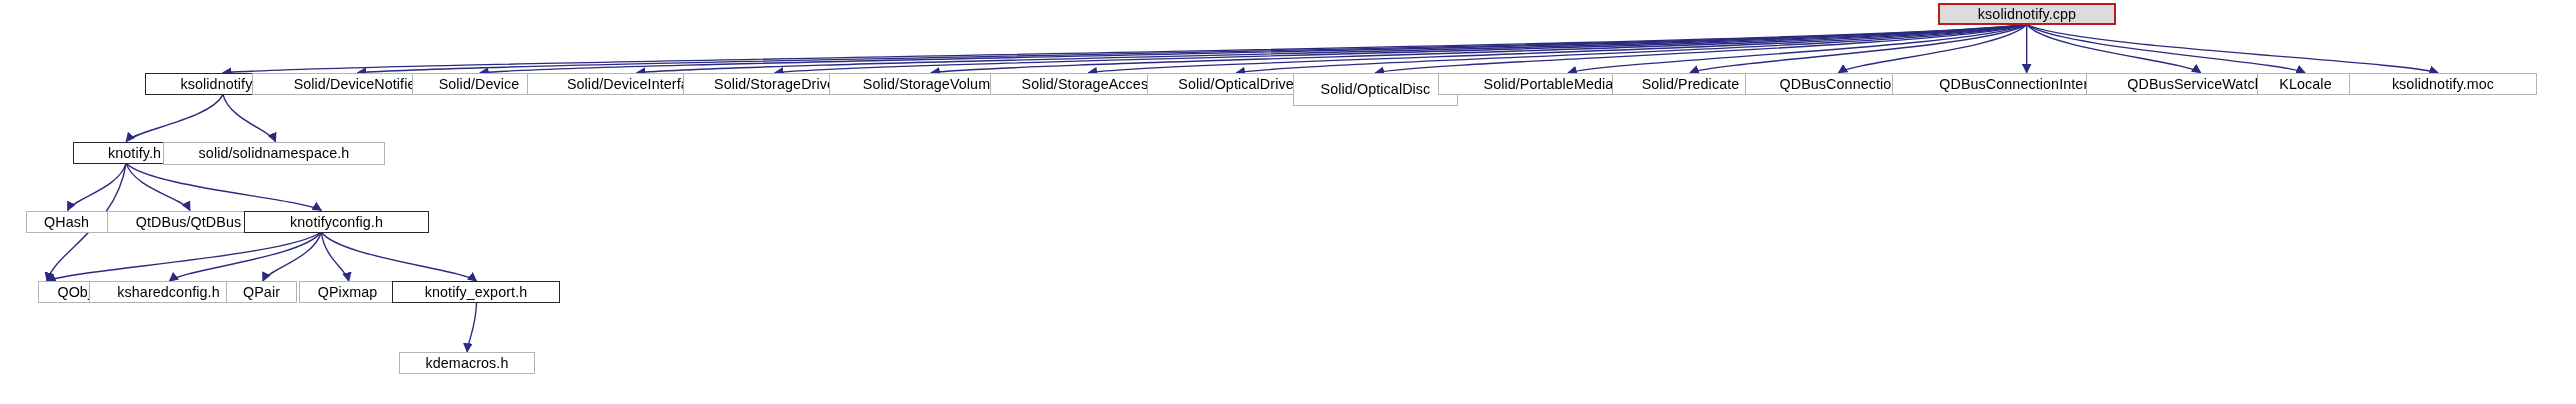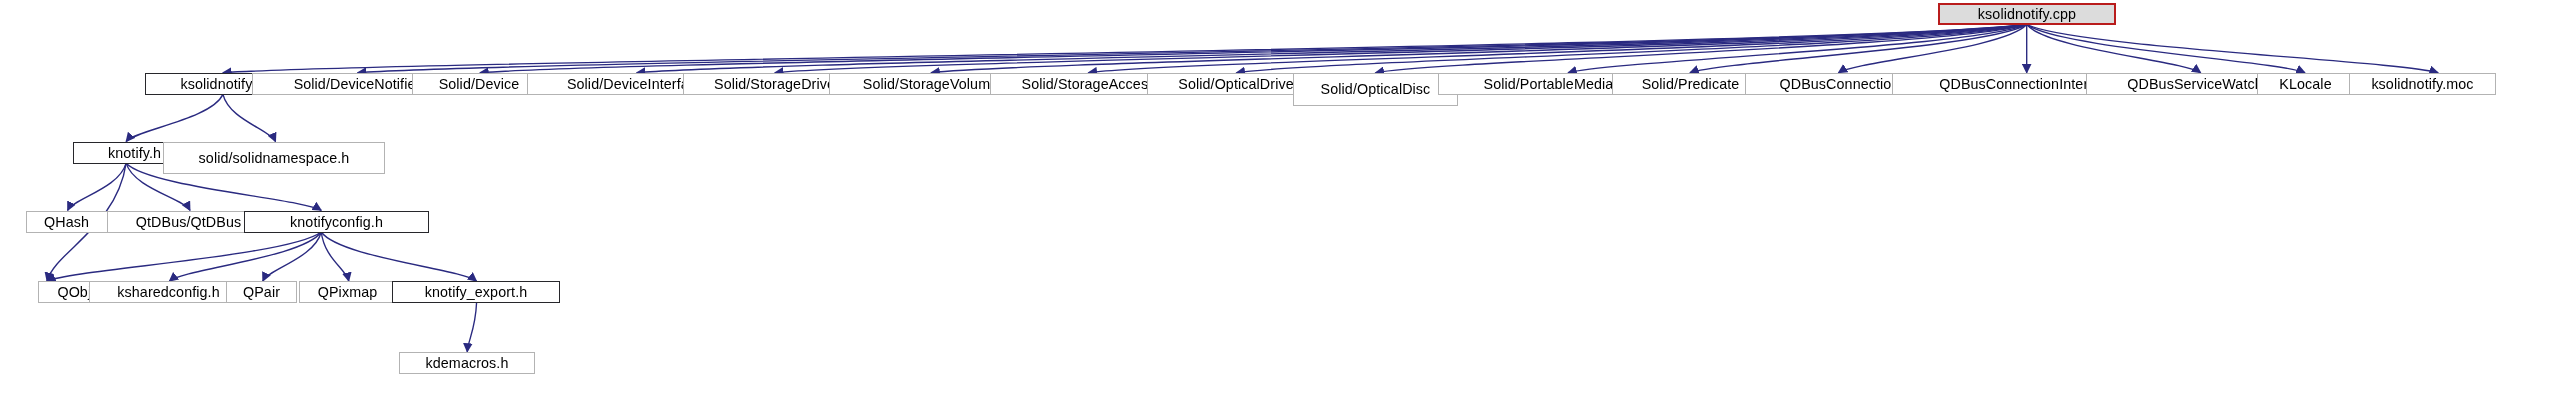--- a/index.html
+++ b/index.html
@@ -134,27 +134,27 @@
       </div>
       <div class="node ext" style="left: 1892px; top: 73px; width: 271px; height: 21.6px;">
         <span class="lbl">QDBusConnectionInterface</span>
       </div>
       <div class="node ext" style="left: 2086px; top: 73px; width: 231px; height: 21.6px;">
         <span class="lbl">QDBusServiceWatcher</span>
       </div>
       <div class="node ext" style="left: 2257px; top: 73px; width: 97px; height: 21.6px;">
         <span class="lbl">KLocale</span>
       </div>
-      <div class="node ext" style="left: 2349px; top: 73px; width: 147px; height: 21.6px;">
+      <div class="node ext" style="left: 2349px; top: 73px; width: 188px; height: 21.6px;">
         <span class="lbl">ksolidnotify.moc</span>
       </div>
       <div class="node loc" style="left: 73px; top: 142px; width: 104px; height: 21.6px; padding-left: 19px;">
         <span class="lbl">knotify.h</span>
       </div>
-      <div class="node ext" style="left: 163px; top: 142px; width: 222px; height: 32px; text-align: center;">
+      <div class="node ext" style="left: 163px; top: 142px; width: 222px; height: 23px; text-align: center;">
         <span class="lbl">solid/solidnamespace.h</span>
       </div>
       <div class="node ext" style="left: 25.6px; top: 211px; width: 82px; height: 21.6px;">
         <span class="lbl">QHash</span>
       </div>
       <div class="node ext" style="left: 107px; top: 211px; width: 163px; height: 21.6px;">
         <span class="lbl">QtDBus/QtDBus</span>
       </div>
       <div class="node loc" style="left: 244px; top: 211px; width: 185px; height: 21.6px;">
         <span class="lbl">knotifyconfig.h</span>

